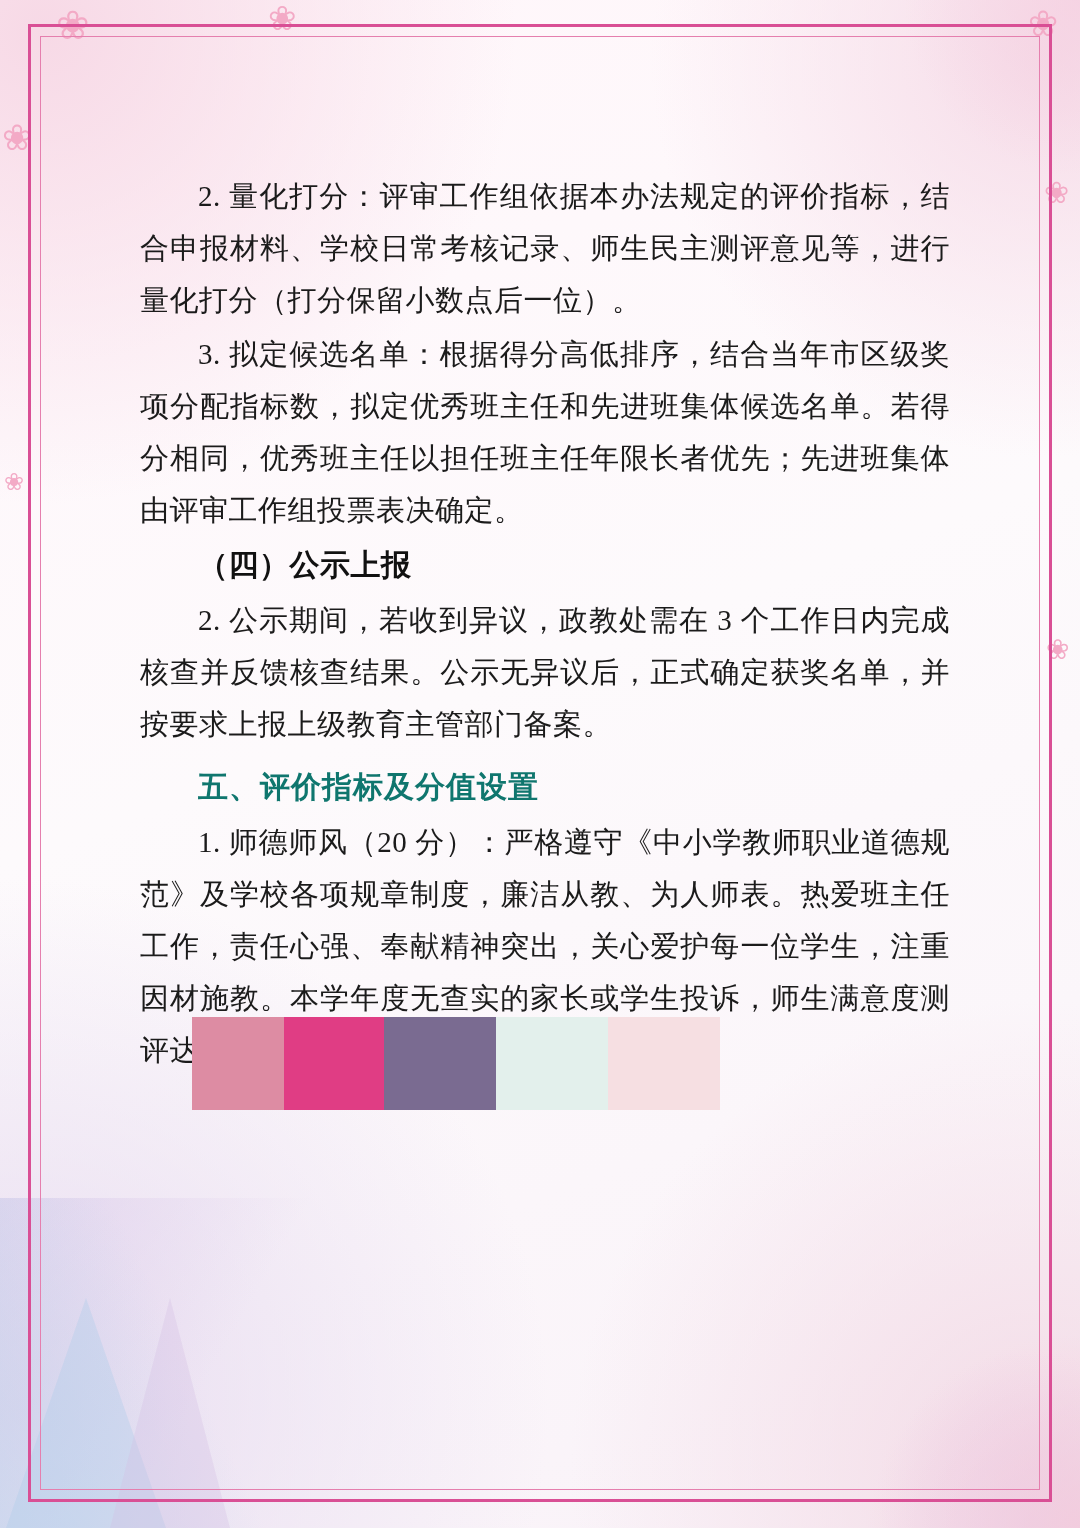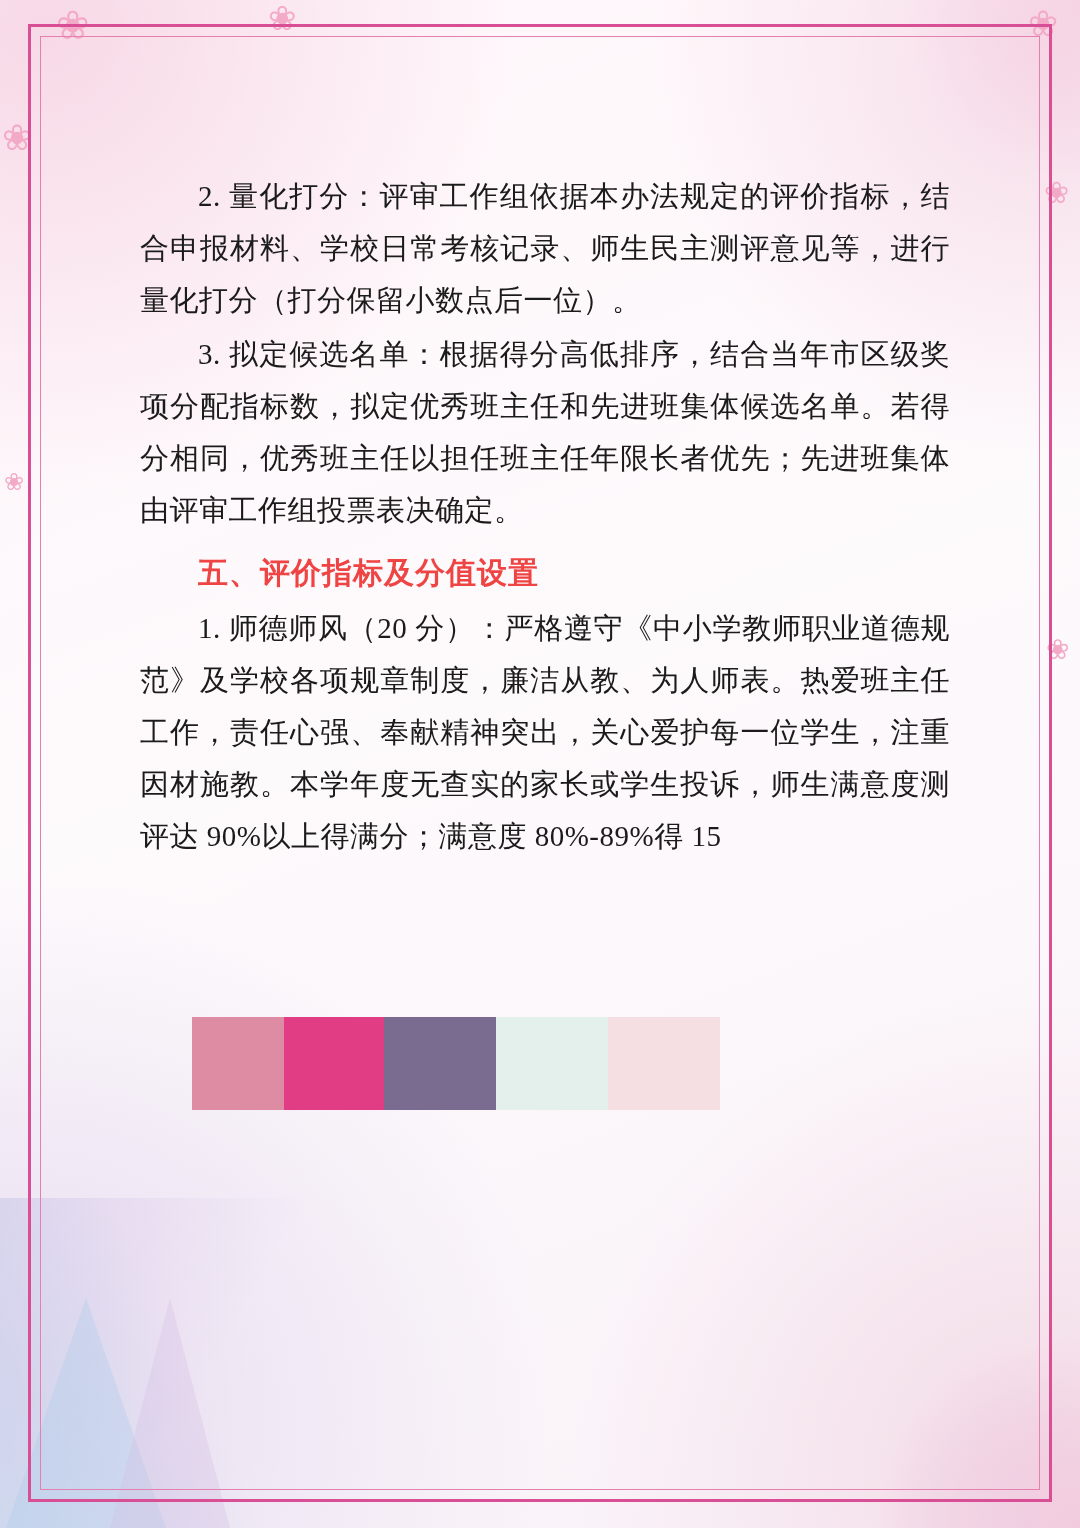--- a/index.html
+++ b/index.html
@@ -118,21 +118,21 @@
     text-justify: inter-ideograph;
     margin: 0 0 2px 0;
     letter-spacing: 0.5px;
     text-indent: 58px;
   }
   .heading {
     font-size: 30px;
     line-height: 54px;
     font-weight: bold;
     font-family: "DejaVu Sans", "Liberation Sans", sans-serif;
-    color: #ef4444;
+    color: #0f766e;
     margin: 10px 0 2px 0;
     text-indent: 58px;
     letter-spacing: 1px;
   }
   .subheading {
     font-size: 30px;
     line-height: 54px;
     font-weight: bold;
     font-family: "DejaVu Sans", "Liberation Sans", sans-serif;
     color: #111111;
@@ -173,20 +173,22 @@
       <div class="flower" style="left: 1046px; top: 636px; font-size: 28px; color: rgb(243, 170, 198);">❀</div>
       <div class="flower" style="left: 4px; top: 470px; font-size: 24px; color: rgb(243, 170, 198);">❀</div>
     </div>
 
   <div class="frame-outer"></div>
   <div class="frame-inner"></div>
 
   <div class="content">
     <p class="para">2. 量化打分：评审工作组依据本办法规定的评价指标，结合申报材料、学校日常考核记录、师生民主测评意见等，进行量化打分（打分保留小数点后一位）。</p>
     <p class="para">3. 拟定候选名单：根据得分高低排序，结合当年市区级奖项分配指标数，拟定优秀班主任和先进班集体候选名单。若得分相同，优秀班主任以担任班主任年限长者优先；先进班集体由评审工作组投票表决确定。</p>
+    <p class="subheading">（四）公示上报</p>
+    <p class="para">2. 公示期间，若收到异议，政教处需在 3 个工作日内完成核查并反馈核查结果。公示无异议后，正式确定获奖名单，并按要求上报上级教育主管部门备案。</p>
     <p class="heading">五、评价指标及分值设置</p>
     <p class="para tight">1. 师德师风（20 分）：严格遵守《中小学教师职业道德规范》及学校各项规章制度，廉洁从教、为人师表。热爱班主任工作，责任心强、奉献精神突出，关心爱护每一位学生，注重因材施教。本学年度无查实的家长或学生投诉，师生满意度测评达 90%以上得满分；满意度 80%-89%得 15</p>
   </div>
 
   <div class="swatch-row" id="swatch-row">
       <div class="swatch" style="background: rgb(221, 140, 163); width: 92px;"></div>
       <div class="swatch" style="background: rgb(224, 61, 132); width: 100px;"></div>
       <div class="swatch" style="background: rgb(122, 107, 145); width: 112px;"></div>
       <div class="swatch" style="background: rgb(227, 240, 236); width: 112px;"></div>
       <div class="swatch" style="background: rgb(246, 223, 226); width: 112px;"></div>

